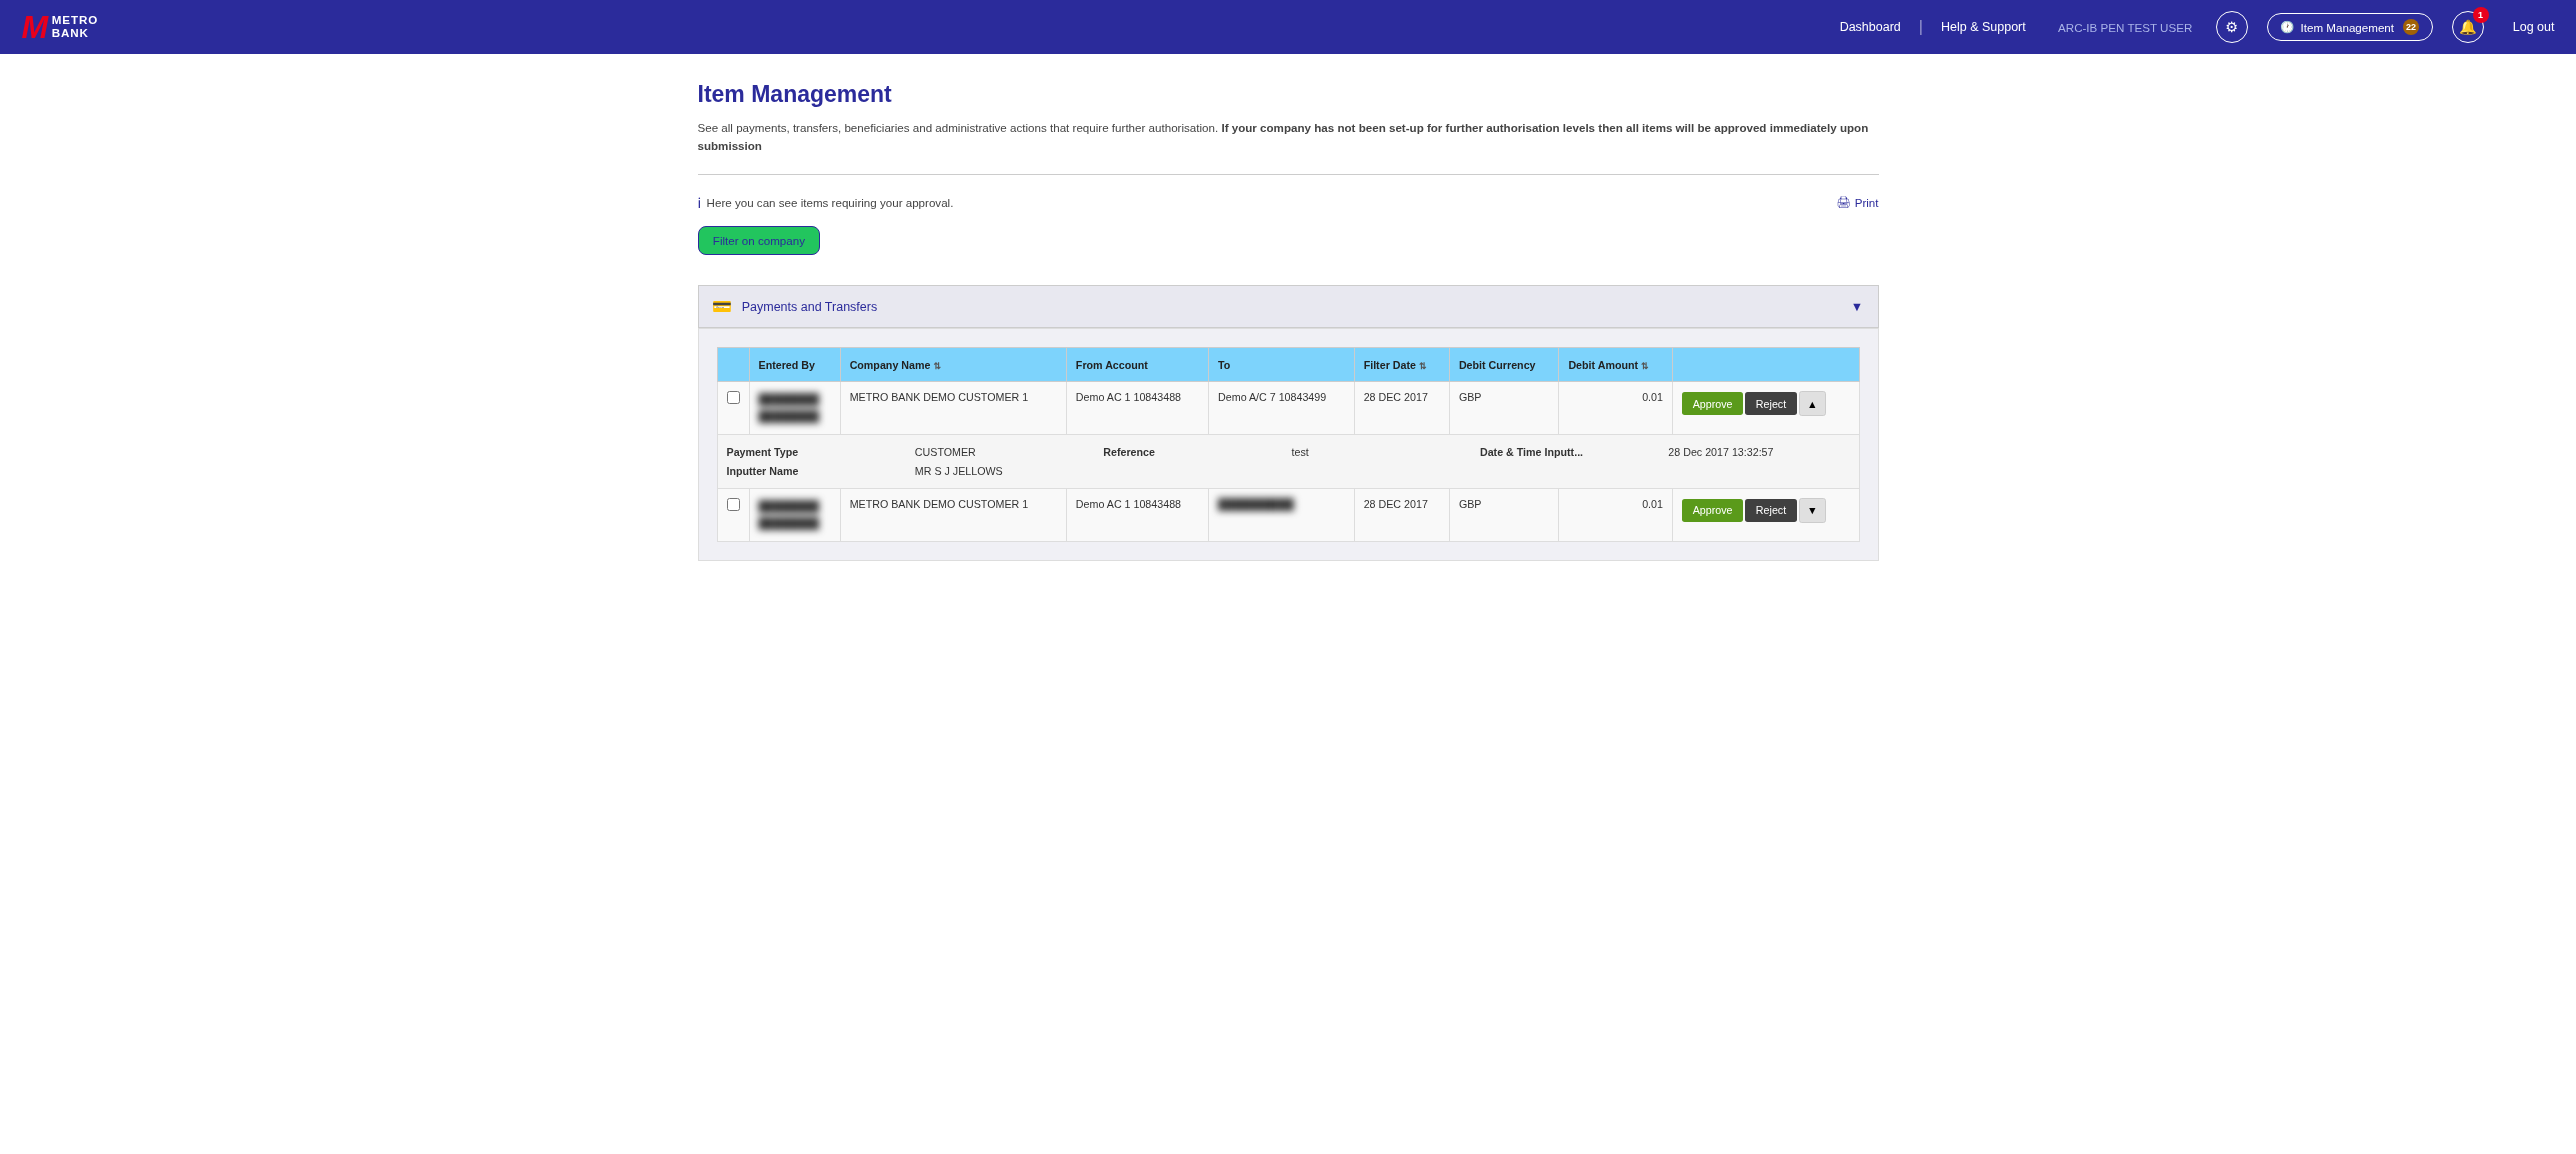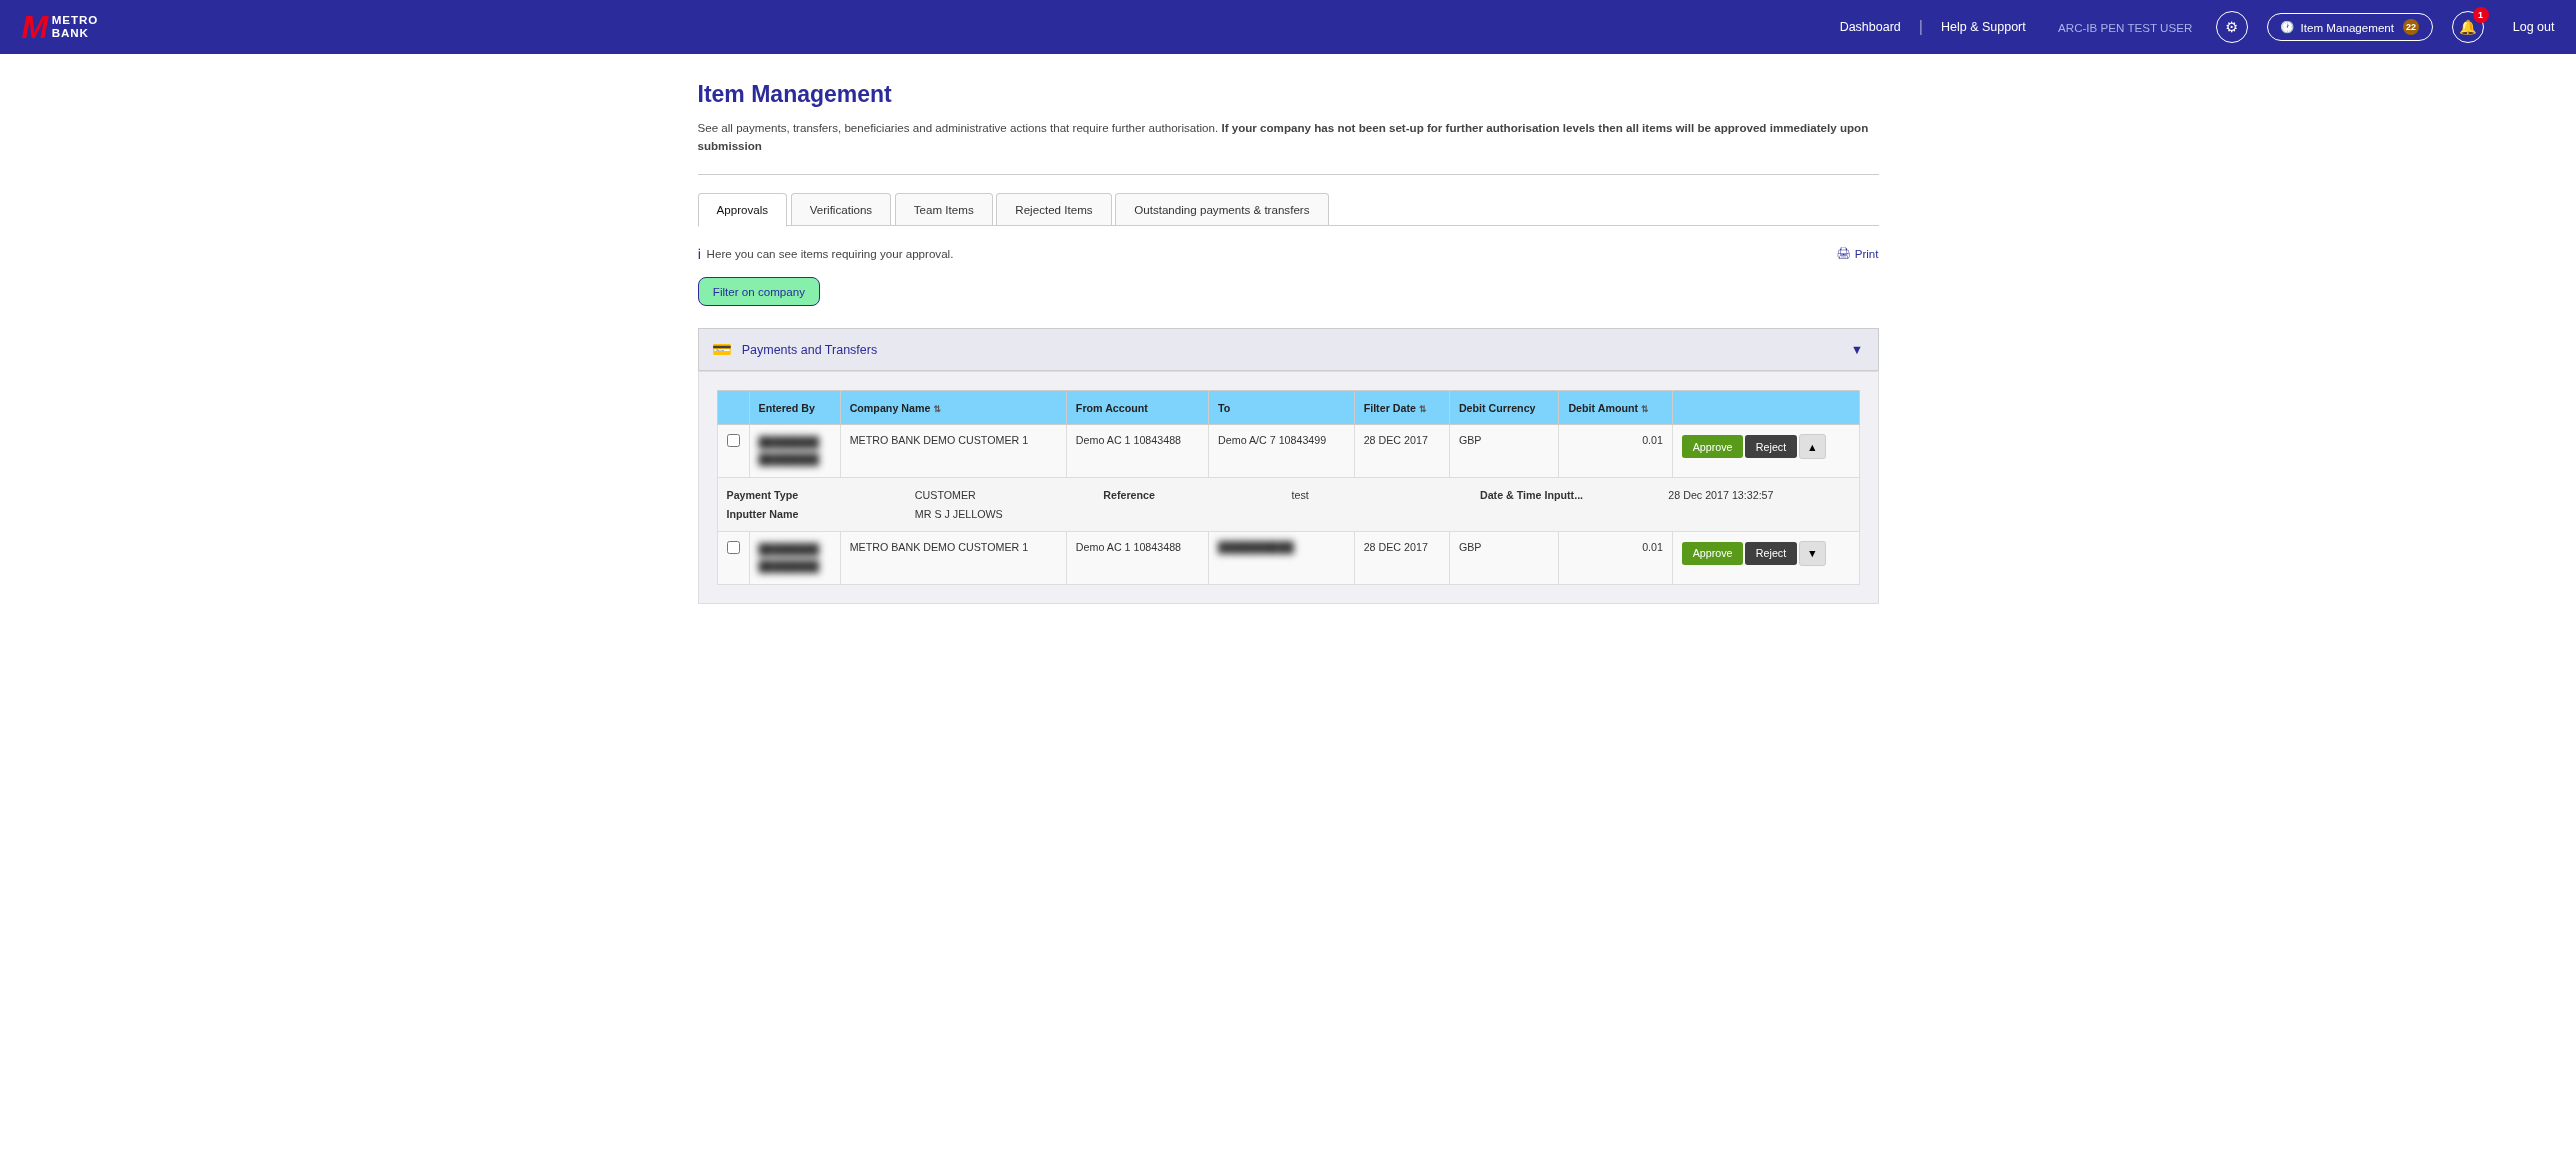--- a/index.html
+++ b/index.html
@@ -187,27 +187,27 @@
       background: none;
       border: none;
       display: flex;
       align-items: center;
       gap: 3.6px;
     }
 
     
     .filter-btn {
       border: 0.9px solid #2b2b9b;
-      background: #86efac;
+      background: #22c55e;
       color: #2b2b9b;
       padding: 7.2px 14.3px;
       border-radius: 8px;
       font-size: 11.6px;
       cursor: pointer;
-      margin-bottom: 22px;
+      margin-bottom: 30px;
     }
 
     
     .section-bar {
       background: #e8e8f0;
       border: 0.9px solid #ccc;
       padding: 10.7px 14.3px;
       display: flex;
       align-items: center;
       justify-content: space-between;
@@ -376,37 +376,20 @@
     <h1 class="page-title">Item Management</h1>
 
     <p class="page-desc">
       <span>See all payments, transfers, beneficiaries and administrative actions that require further authorisation.</span>
       <strong> If your company has not been set-up for further authorisation levels then all items will be approved immediately upon submission</strong>
     </p>
 
     <hr class="divider">
 
     
-    <div class="tabs">
-      <div class="tab active">
-        <span>Approvals</span>
-      </div>
-      <div class="tab">
-        <span>Verifications</span>
-      </div>
-      <div class="tab">
-        <span>Team Items</span>
-      </div>
-      <div class="tab">
-        <span>Rejected Items</span>
-      </div>
-      <div class="tab">
-        <span>Outstanding payments &amp; transfers</span>
-      </div>
-    </div>
 
     
     <div class="info-bar">
       <div class="info-text">
         <span class="info-icon">ℹ</span>
         <span>Here you can see items requiring your approval.</span>
       </div>
       <button class="print-btn">
         <span>🖨</span>
         <span>Print</span>

